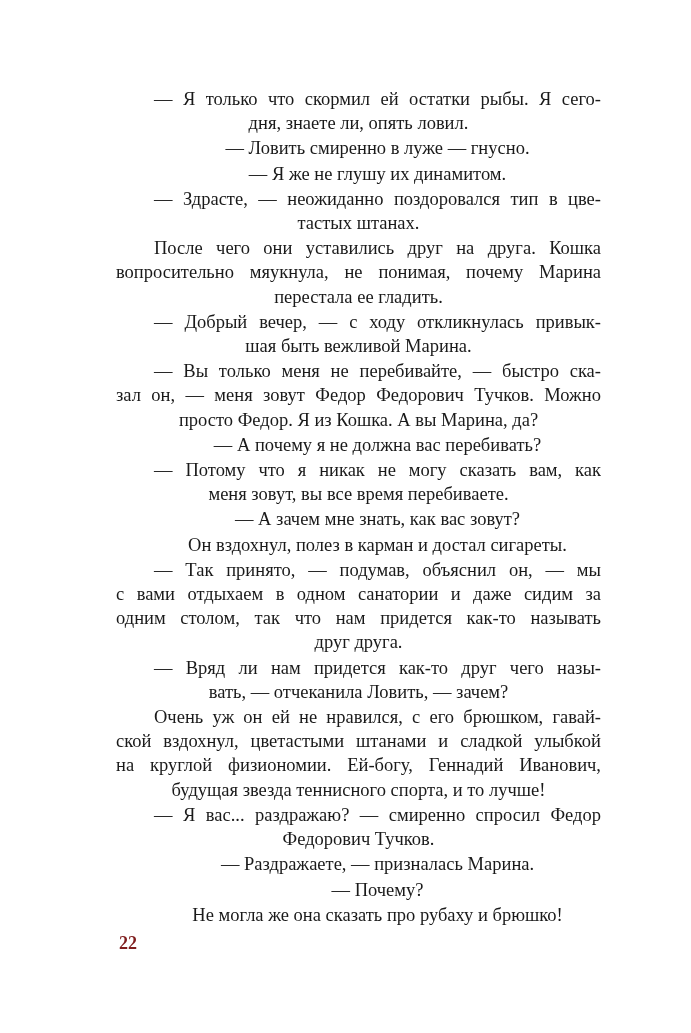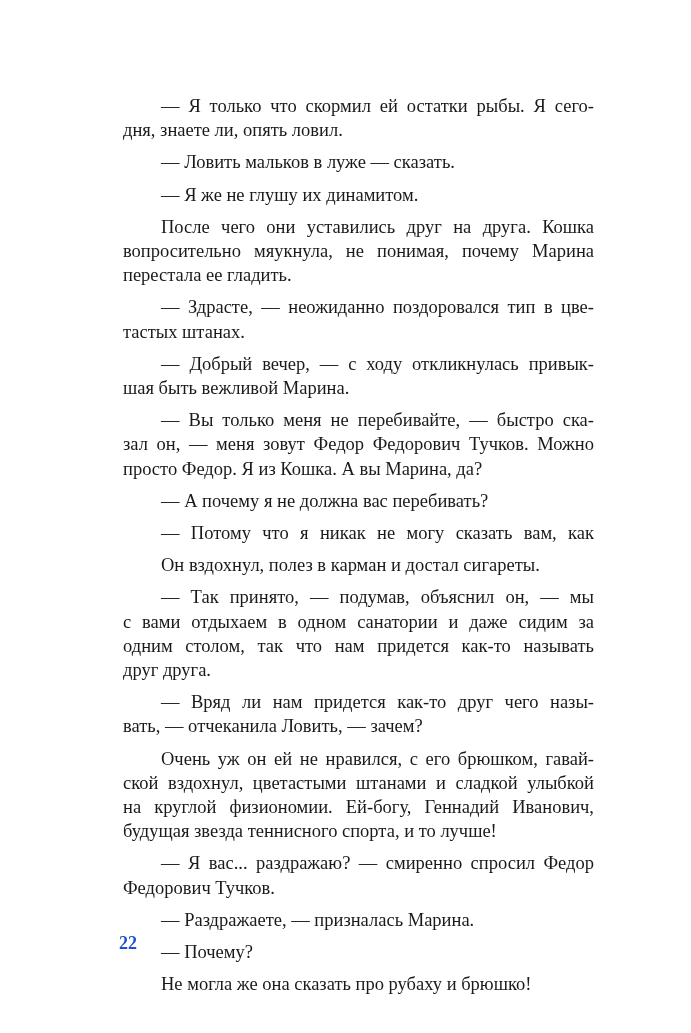--- a/index.html
+++ b/index.html
@@ -16,83 +16,87 @@
     color: #1a1a1a;
     overflow: hidden;
   }
   .text-block {
     position: absolute;
     left: 115px;
     top: 86px;
     width: 487px;
   }
   .paragraph {
-    margin: 8px;
+    margin: 1px;
     padding: 0;
   }
   .line {
     font-size: 18.5px;
     line-height: 24.2px;
     white-space: normal;
-    text-align: left;
+    text-align: center;
   }
   .line.just {
     text-align: justify;
     text-align-last: justify;
   }
   .line.first {
     text-indent: 38px;
   }
   .page-number {
     position: absolute;
     left: 119px;
     top: 933px;
     font-size: 18px;
     font-weight: bold;
-    color: #1d4ed8;
+    color: #7f1d1d;
   }
 </style>
 </head>
 <body>
 
 <div class="page">
   <div class="text-block" id="text-block">
       <div class="paragraph">
         <div class="line first just">— Я только что скормил ей остатки рыбы. Я сего-</div>
         <div class="line">дня, знаете ли, опять ловил.</div>
       </div>
       <div class="paragraph">
-        <div class="line first">— Ловить мальков в луже — сказать.</div>
+        <div class="line first">— Ловить смиренно в луже — гнусно.</div>
       </div>
       <div class="paragraph">
         <div class="line first">— Я же не глушу их динамитом.</div>
       </div>
       <div class="paragraph">
+        <div class="line first just">— Здрасте, — неожиданно поздоровался тип в цве-</div>
+        <div class="line">тастых штанах.</div>
+      </div>
+      <div class="paragraph">
         <div class="line first just">После чего они уставились друг на друга. Кошка</div>
         <div class="line just">вопросительно мяукнула, не понимая, почему Марина</div>
         <div class="line">перестала ее гладить.</div>
-      </div>
-      <div class="paragraph">
-        <div class="line first just">— Здрасте, — неожиданно поздоровался тип в цве-</div>
-        <div class="line">тастых штанах.</div>
       </div>
       <div class="paragraph">
         <div class="line first just">— Добрый вечер, — с ходу откликнулась привык-</div>
         <div class="line">шая быть вежливой Марина.</div>
       </div>
       <div class="paragraph">
         <div class="line first just">— Вы только меня не перебивайте, — быстро ска-</div>
         <div class="line just">зал он, — меня зовут Федор Федорович Тучков. Можно</div>
         <div class="line">просто Федор. Я из Кошка. А вы Марина, да?</div>
       </div>
       <div class="paragraph">
         <div class="line first">— А почему я не должна вас перебивать?</div>
       </div>
       <div class="paragraph">
         <div class="line first just">— Потому что я никак не могу сказать вам, как</div>
+        <div class="line">меня зовут, вы все время перебиваете.</div>
+      </div>
+      <div class="paragraph">
+        <div class="line first">— А зачем мне знать, как вас зовут?</div>
       </div>
       <div class="paragraph">
         <div class="line first">Он вздохнул, полез в карман и достал сигареты.</div>
       </div>
       <div class="paragraph">
         <div class="line first just">— Так принято, — подумав, объяснил он, — мы</div>
         <div class="line just">с вами отдыхаем в одном санатории и даже сидим за</div>
         <div class="line just">одним столом, так что нам придется как-то называть</div>
         <div class="line">друг друга.</div>
       </div>

